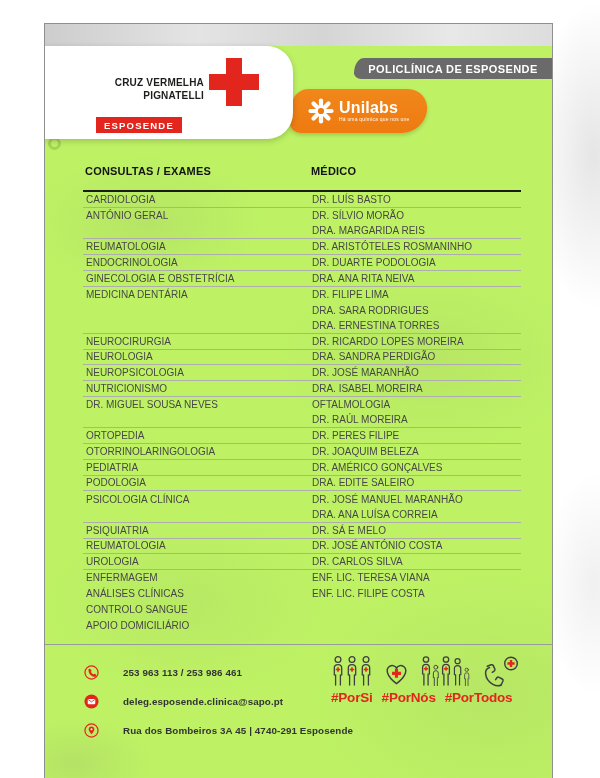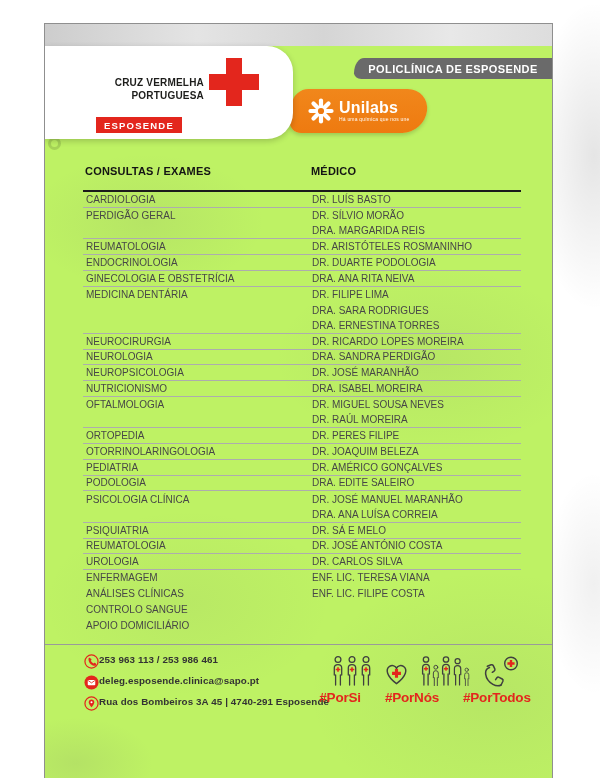--- a/index.html
+++ b/index.html
@@ -89,27 +89,27 @@
   .row {
     display:grid; grid-template-columns:226px 1fr; height:15.75px;
     align-items:center; font-size:10px; color:#474747;
   }
   .row > div { padding-left:3px; white-space:nowrap; }
   .row.divider { border-bottom:1px solid #adadad; }
 
   
   .footer-divider { position:absolute; left:0; right:0; top:620px; border-top:1px solid #9a9a9a; z-index:2; }
   .contact { position:absolute; left:39px; top:630px; z-index:2; }
-  .contact-row { display:flex; gap:0; height:21px; }
+  .contact-row { display:flex; align-items:center; gap:24px; height:21px;margin-top:8px; }
   .contact-row span {
     font-size:9.8px; font-weight:bold; color:#333333; letter-spacing:.1px; white-space:nowrap;
   }
   .campaign { position:absolute; right:33px; top:626px; width:188px; z-index:2; }
   .campaign-icons { display:flex; justify-content:space-between; align-items:flex-end; height:37px; }
-  .hashtags { display:flex; gap:24px; margin-top:3px;justify-content:center; }
+  .hashtags { display:flex; gap:9px; margin-top:3px; }
   .hashtags span { color:var(--red,#e3261d); font-weight:bold; font-size:13.5px; letter-spacing:-.2px; white-space:nowrap; }
 
   svg { display:block; }
 </style>
 </head>
 <body>
 
 <div class="flyer">
   <div class="photo-band"></div>
   <div class="ring"></div>
@@ -132,41 +132,41 @@
       <div>
         <div class="partner-name">Unilabs</div>
         <div class="partner-tagline">Há uma química que nos une</div>
       </div>
     </div>
   </div>
 
   <div class="brand-card">
     <div class="brand-text">
       <div>CRUZ VERMELHA</div>
-      <div>PORTUGUESA</div>
+      <div>PIGNATELLI</div>
     </div>
     <svg class="red-cross" width="50" height="48" viewBox="0 0 50 48">
       <rect x="17" y="0" width="16" height="48" fill="var(--red,#e3261d)"></rect>
       <rect x="0" y="16" width="50" height="16" fill="var(--red,#e3261d)"></rect>
     </svg>
     <div class="esposende-badge">ESPOSENDE</div>
   </div>
 
   <div class="table">
     <div class="thead">
       <div>CONSULTAS / EXAMES</div>
       <div>MÉDICO</div>
     </div>
     <div>
         <div class="row divider">
       <div>CARDIOLOGIA</div>
       <div>DR. LUÍS BASTO</div>
     </div>
         <div class="row">
-      <div>PERDIGÃO GERAL</div>
+      <div>ANTÓNIO GERAL</div>
       <div>DR. SÍLVIO MORÃO</div>
     </div>
         <div class="row divider">
       <div></div>
       <div>DRA. MARGARIDA REIS</div>
     </div>
         <div class="row divider">
       <div>REUMATOLOGIA</div>
       <div>DR. ARISTÓTELES ROSMANINHO</div>
     </div>
@@ -200,22 +200,22 @@
     </div>
         <div class="row divider">
       <div>NEUROPSICOLOGIA</div>
       <div>DR. JOSÉ MARANHÃO</div>
     </div>
         <div class="row divider">
       <div>NUTRICIONISMO</div>
       <div>DRA. ISABEL MOREIRA</div>
     </div>
         <div class="row">
+      <div>DR. MIGUEL SOUSA NEVES</div>
       <div>OFTALMOLOGIA</div>
-      <div>DR. MIGUEL SOUSA NEVES</div>
     </div>
         <div class="row divider">
       <div></div>
       <div>DR. RAÚL MOREIRA</div>
     </div>
         <div class="row divider">
       <div>ORTOPEDIA</div>
       <div>DR. PERES FILIPE</div>
     </div>
         <div class="row divider">

